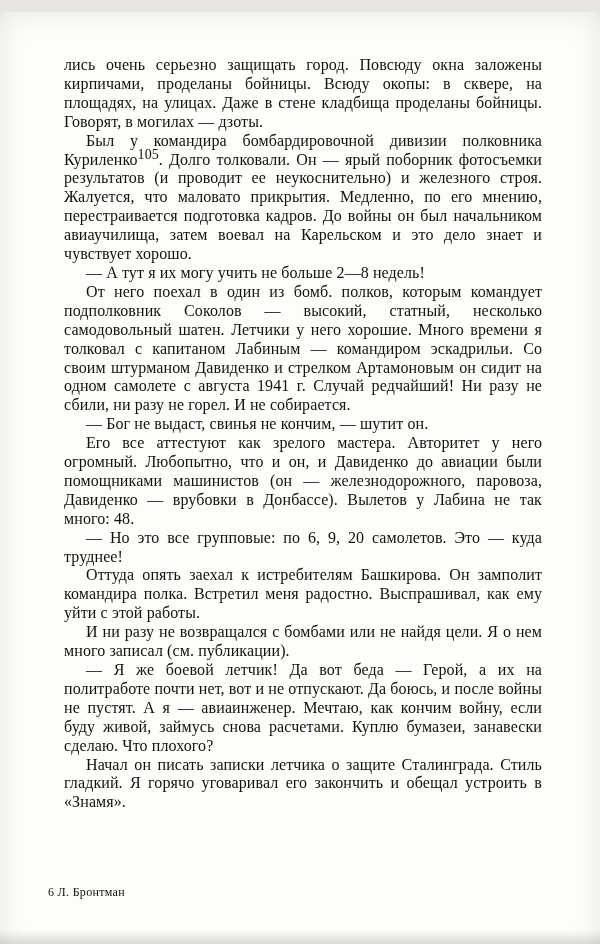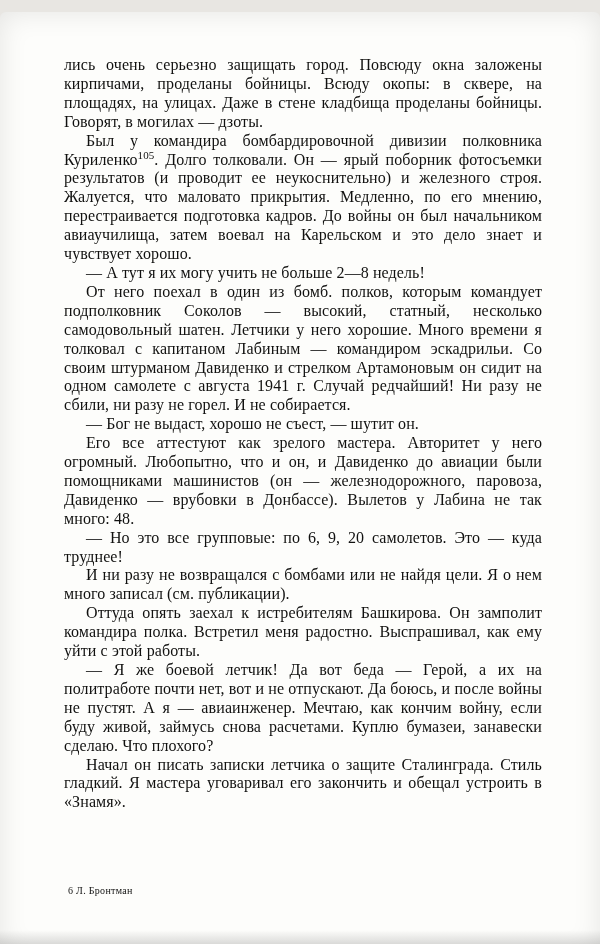--- a/index.html
+++ b/index.html
@@ -45,36 +45,36 @@
     letter-spacing: 0.1px;
   }
   .para {
     margin: 0;
     text-indent: 22px;
   }
   .para.no-indent {
     text-indent: 0;
   }
   sup.fnote {
-    font-size: 11px;
+    font-size: 14px;
     line-height: 0;
     vertical-align: super;
   }
   .footer {
     position: absolute;
     left: 0;
     top: 869px;
     width: 600px;
     height: 22px;
   }
   .signature {
     position: absolute;
-    left: 68px;
+    left: 48px;
     top: 4px;
-    font-size: 10px;
+    font-size: 12px;
     letter-spacing: 0.3px;
   }
   .page-number {
     position: absolute;
     left: 0;
     width: 600px;
     top: 0;
     text-align: center;
     font-size: 15px;
     letter-spacing: 1px;
@@ -88,33 +88,33 @@
   <div class="text-block">
 
     <p class="para no-indent">лись очень серьезно защищать город. Повсюду окна заложены кирпичами, проделаны бойницы. Всюду окопы: в сквере, на площадях, на улицах. Даже в стене кладбища проделаны бойницы. Говорят, в могилах — дзоты.</p>
 
     <p class="para"><span>Был у командира бомбардировочной дивизии полковника Куриленко</span><sup class="fnote">105</sup><span>. Долго толковали. Он — ярый поборник фотосъемки результатов (и проводит ее неукоснительно) и железного строя. Жалуется, что маловато прикрытия. Медленно, по его мнению, перестраивается подготовка кадров. До войны он был начальником авиаучилища, затем воевал на Карельском и это дело знает и чувствует хорошо.</span></p>
 
     <p class="para">— А тут я их могу учить не больше 2—8 недель!</p>
 
     <p class="para">От него поехал в один из бомб. полков, которым командует подполковник Соколов — высокий, статный, несколько самодовольный шатен. Летчики у него хорошие. Много времени я толковал с капитаном Лабиным — командиром эскадрильи. Со своим штурманом Давиденко и стрелком Артамоновым он сидит на одном самолете с августа 1941 г. Случай редчайший! Ни разу не сбили, ни разу не горел. И не собирается.</p>
 
-    <p class="para">— Бог не выдаст, хорошо не съест, — шутит он.</p>
+    <p class="para">— Бог не выдаст, свинья не кончим, — шутит он.</p>
 
     <p class="para">Его все аттестуют как зрелого мастера. Авторитет у него огромный. Любопытно, что и он, и Давиденко до авиации были помощниками машинистов (он — железнодорожного, паровоза, Давиденко — врубовки в Донбассе). Вылетов у Лабина не так много: 48.</p>
 
     <p class="para">— Но это все групповые: по 6, 9, 20 самолетов. Это — куда труднее!</p>
 
+    <p class="para">Оттуда опять заехал к истребителям Башкирова. Он замполит командира полка. Встретил меня радостно. Выспрашивал, как ему уйти с этой работы.</p>
+
     <p class="para">И ни разу не возвращался с бомбами или не найдя цели. Я о нем много записал (см. публикации).</p>
-
-    <p class="para">Оттуда опять заехал к истребителям Башкирова. Он замполит командира полка. Встретил меня радостно. Выспрашивал, как ему уйти с этой работы.</p>
 
     <p class="para">— Я же боевой летчик! Да вот беда — Герой, а их на политработе почти нет, вот и не отпускают. Да боюсь, и после войны не пустят. А я — авиаинженер. Мечтаю, как кончим войну, если буду живой, займусь снова расчетами. Куплю бумазеи, занавески сделаю. Что плохого?</p>
 
-    <p class="para">Начал он писать записки летчика о защите Сталинграда. Стиль гладкий. Я мастера уговаривал его закончить и обещал устроить в «Знамя».</p>
+    <p class="para">Начал он писать записки летчика о защите Сталинграда. Стиль гладкий. Я горячо уговаривал его закончить и обещал устроить в «Знамя».</p>
 
 
   </div>
 
   <div class="footer">
     <span class="signature">6 Л. Бронтман</span>
   </div>
 
 </div>
 

